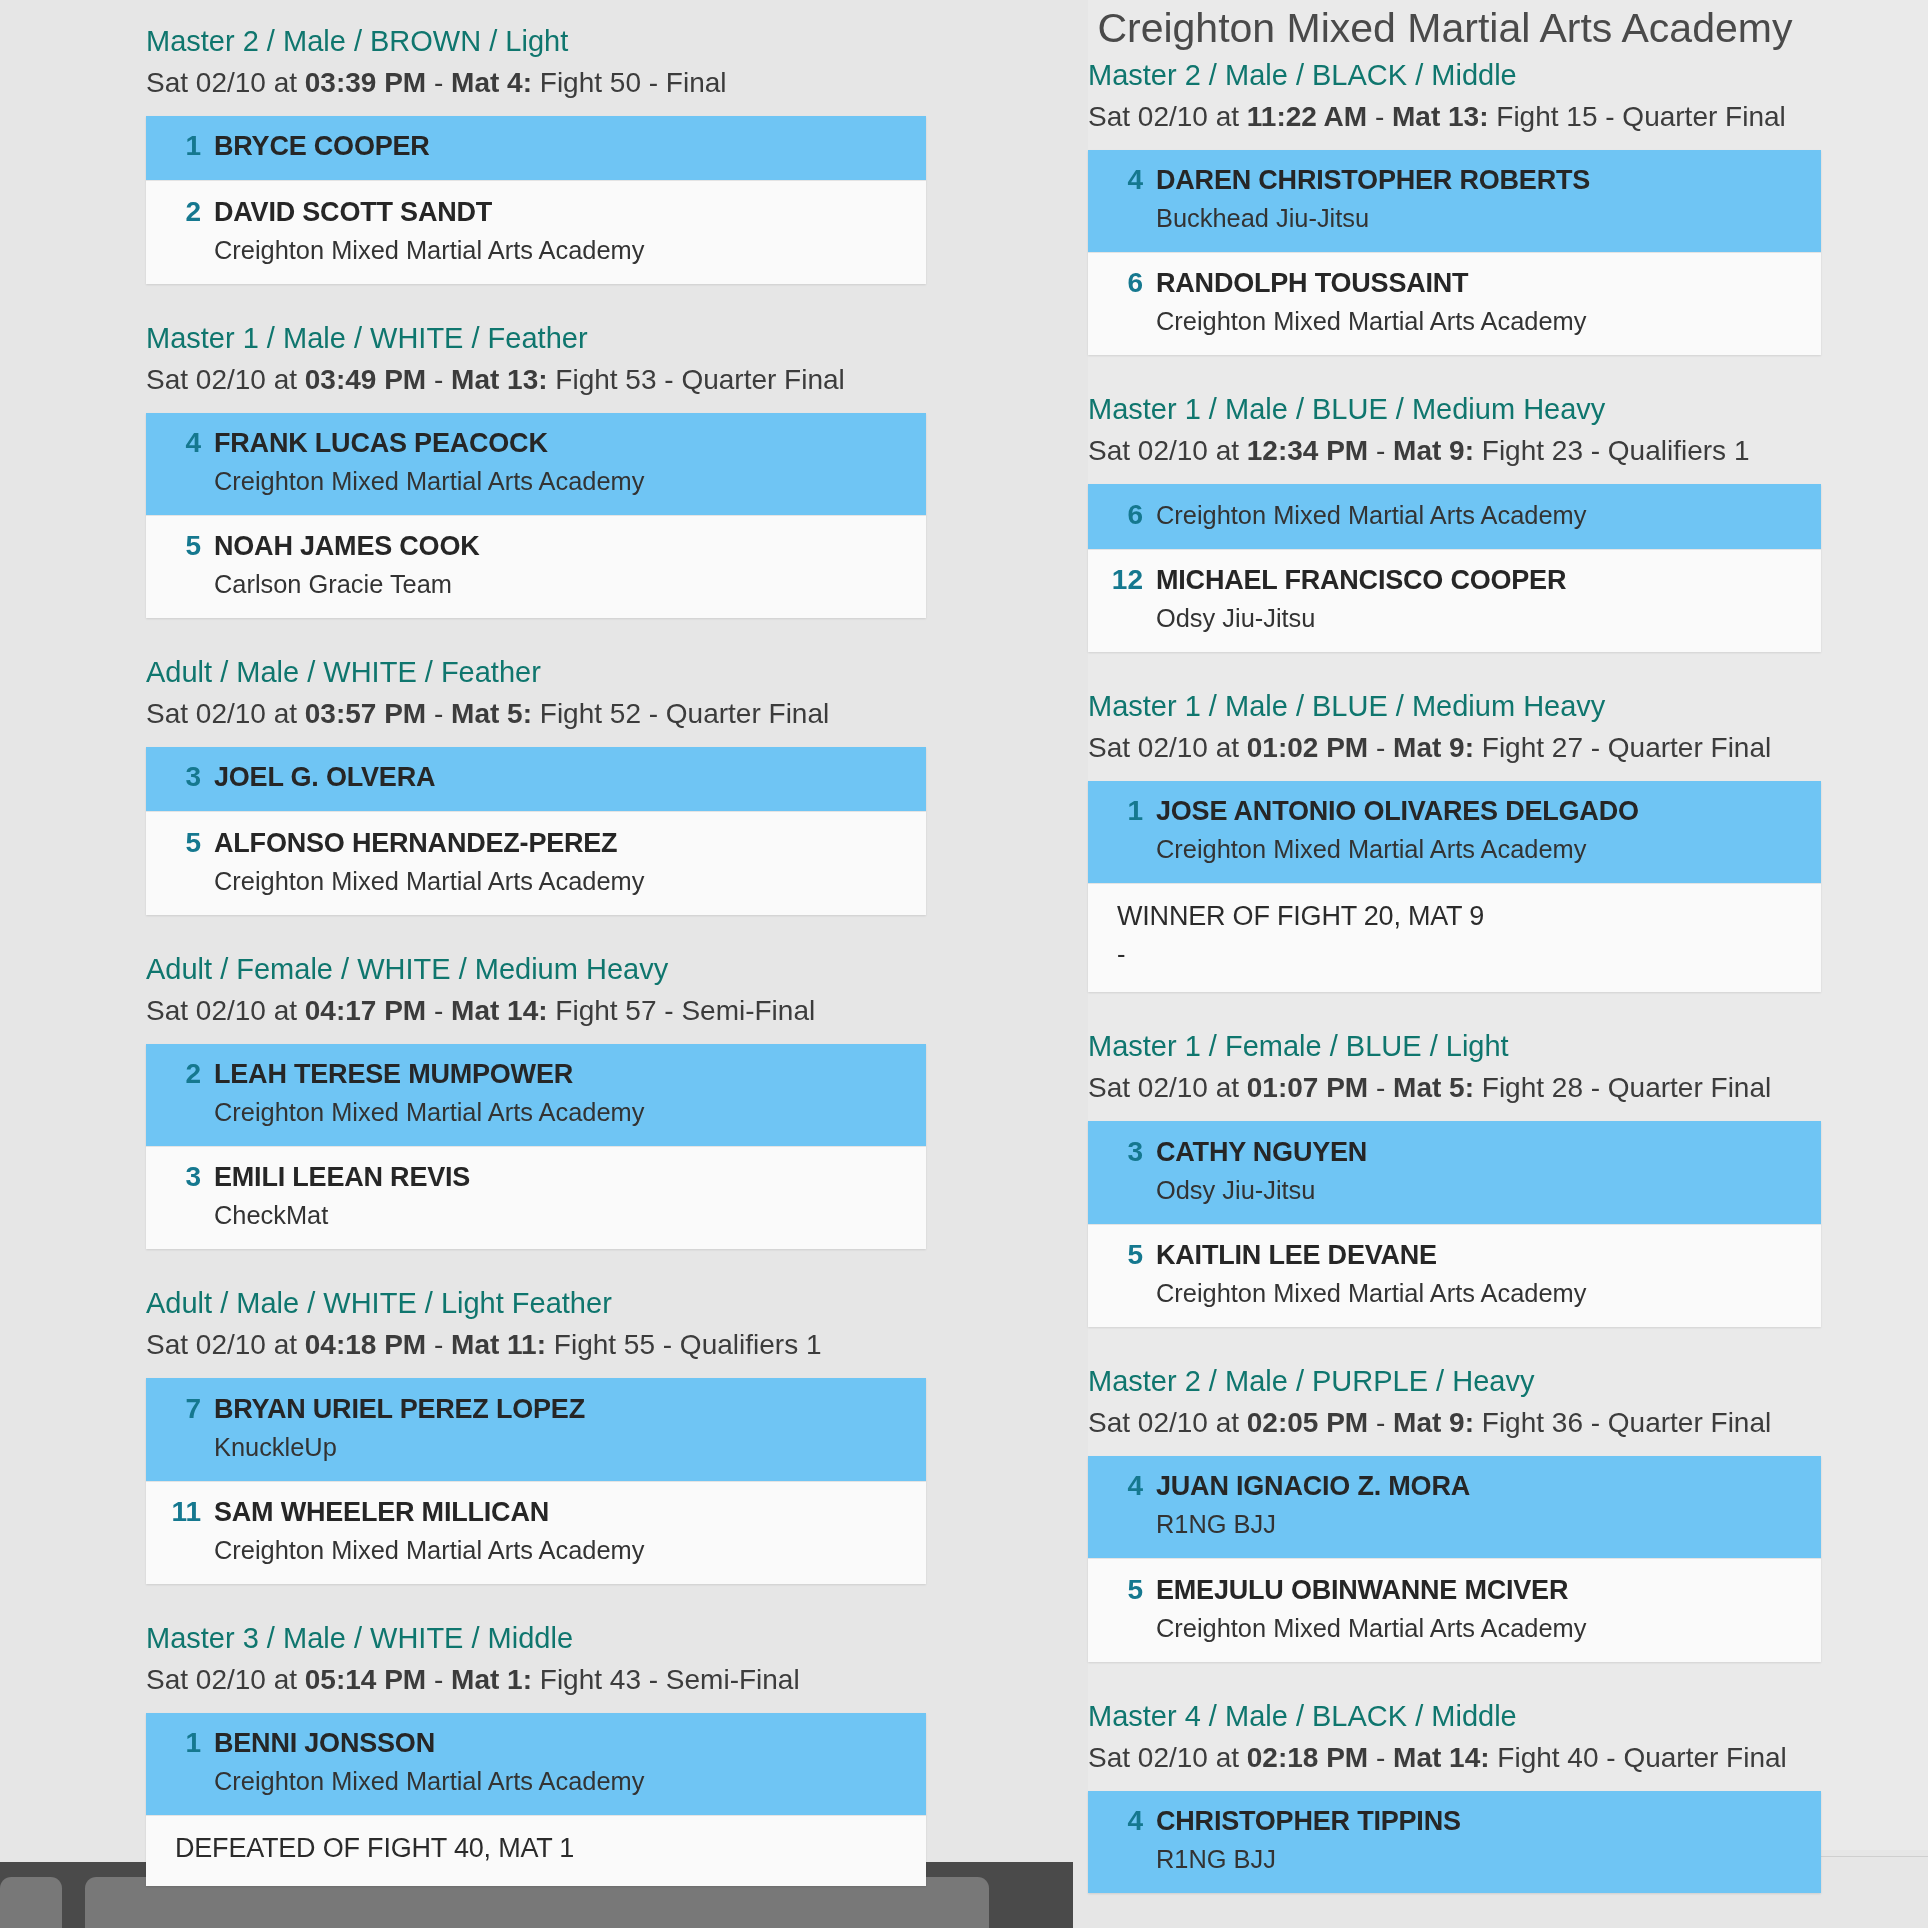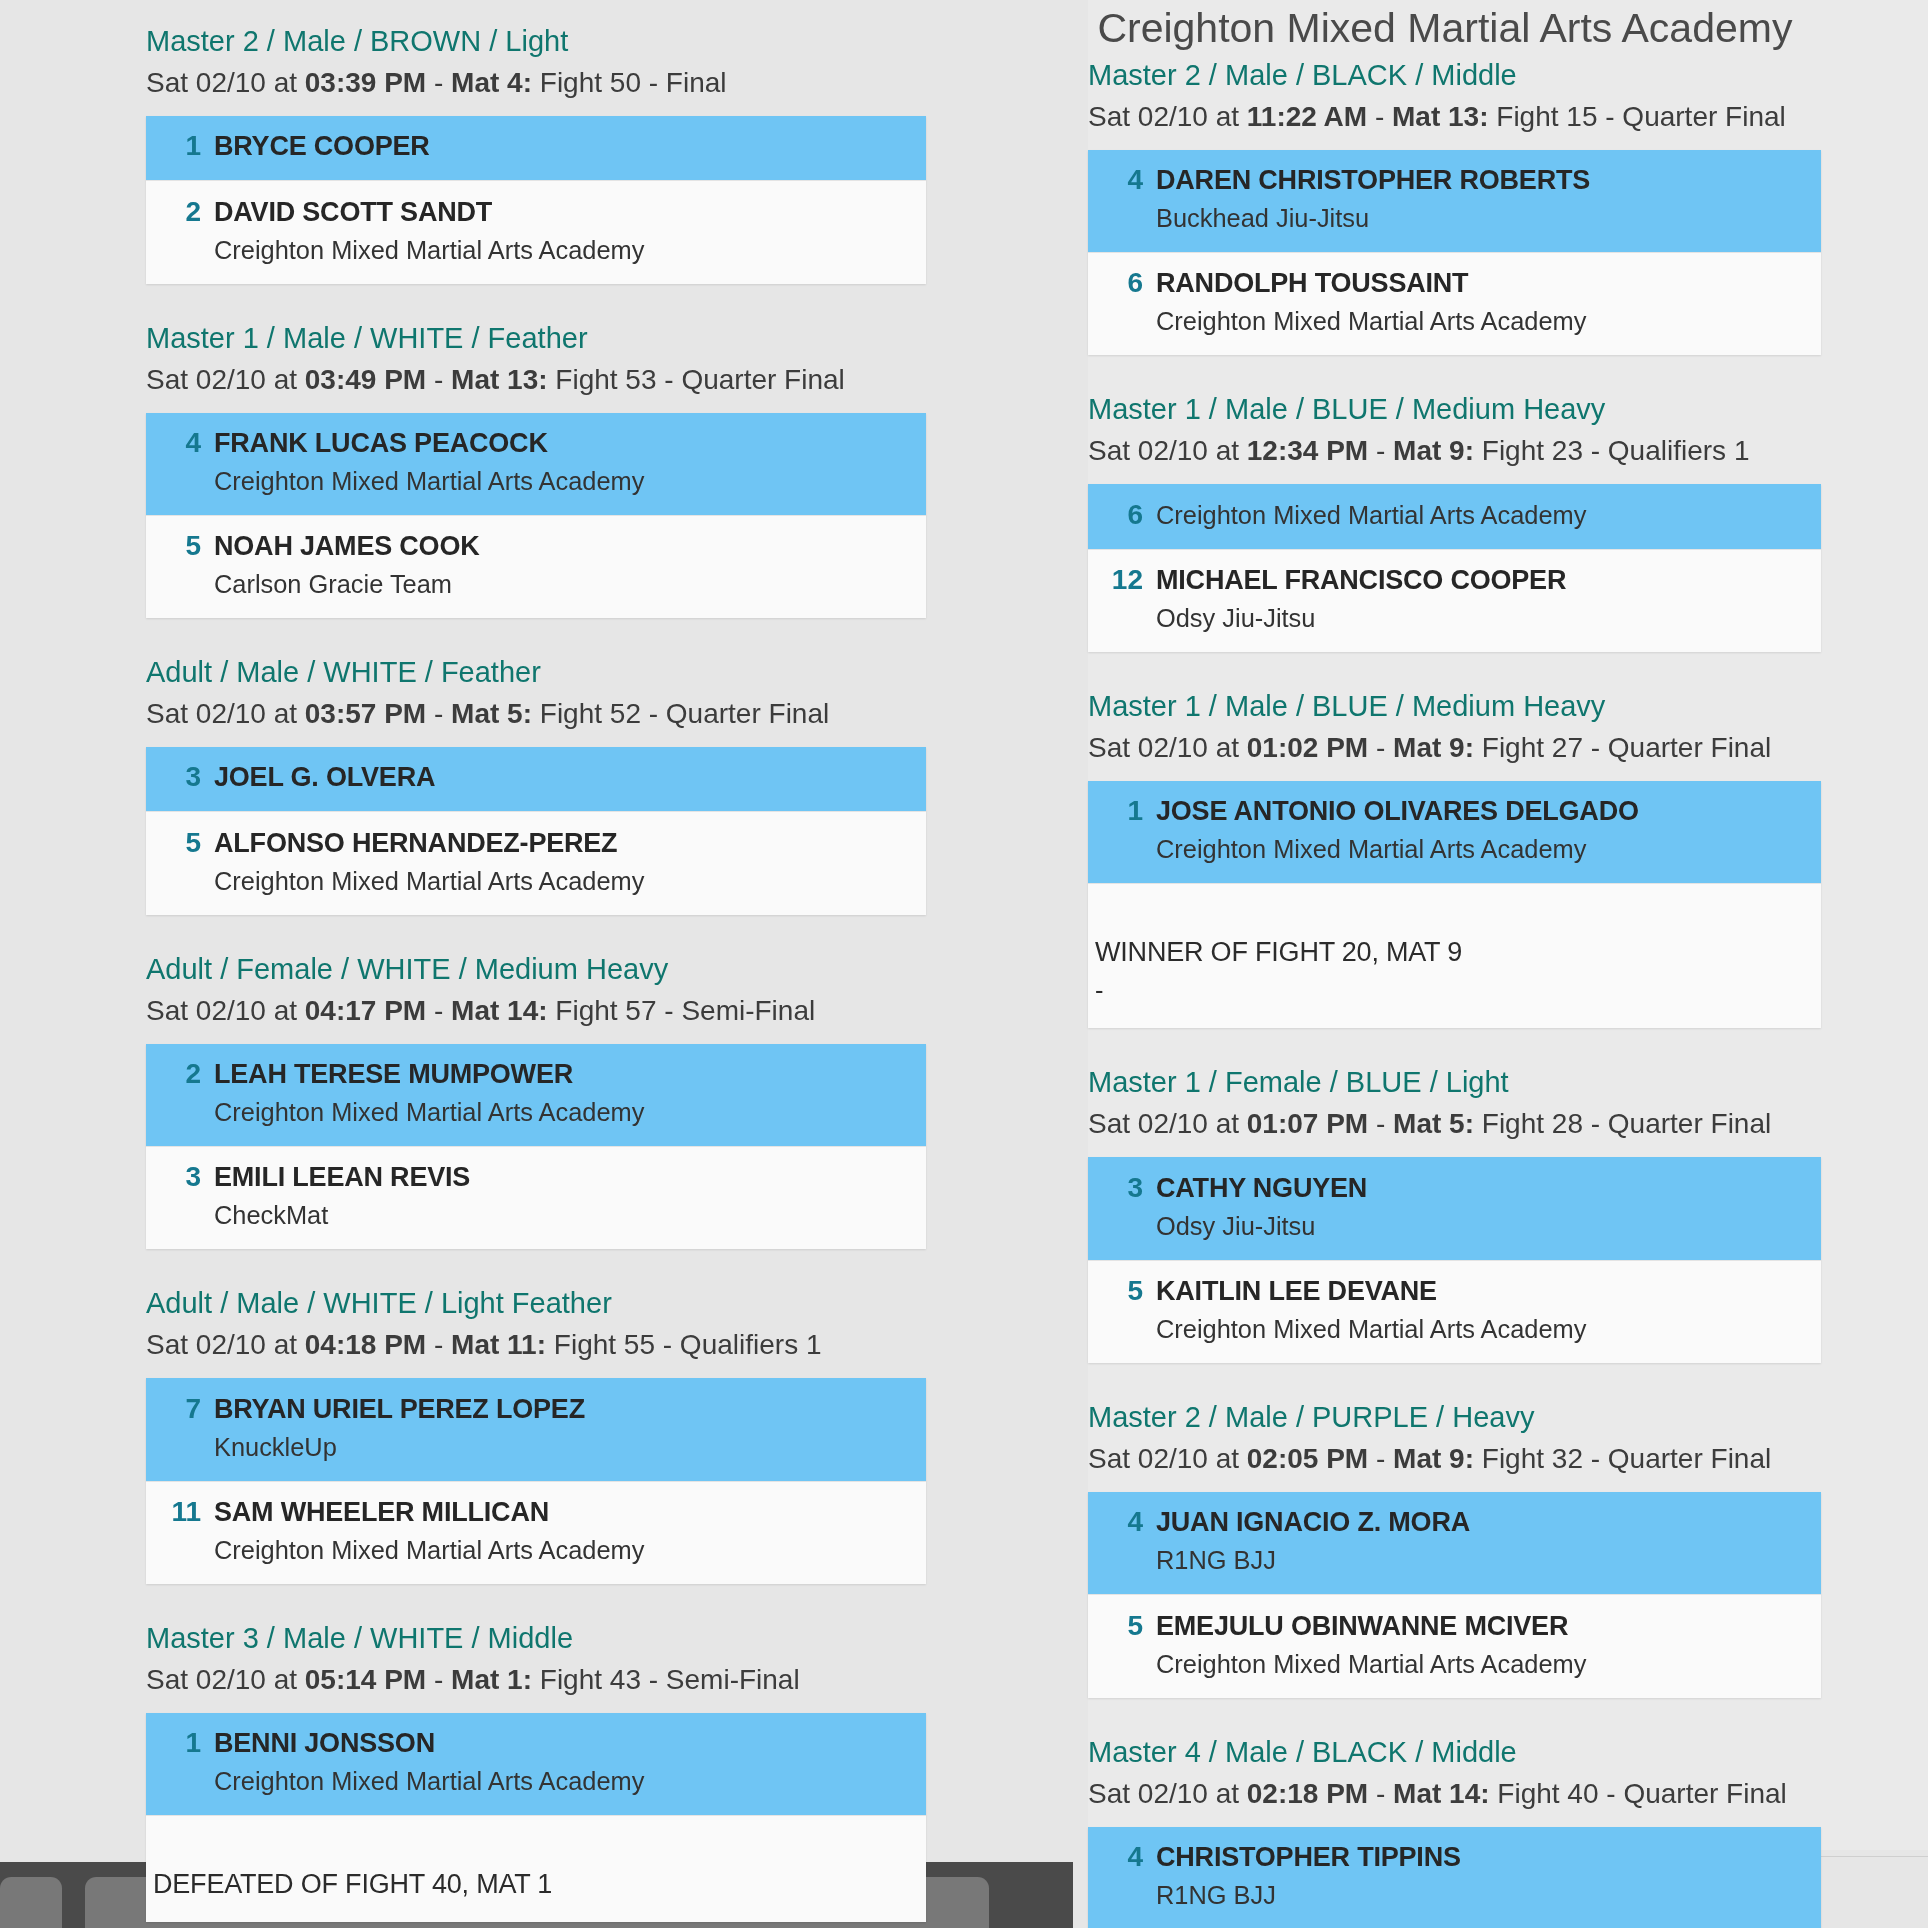--- a/index.html
+++ b/index.html
@@ -97,21 +97,21 @@
   }
   .comp-team {
     font-size: 25.4px;
     font-weight: 400;
     color: #333333;
     line-height: 38px;
     white-space: nowrap;
   }
   
   .comp.placeholder { padding: 13px 0 19px 0; }
-  .comp.placeholder .comp-body { padding-left: 7px; margin-top: 36px; }
+  .comp.placeholder .comp-body { padding-left: 29px; }
   .comp.placeholder .comp-name {
     font-weight: 400;
     font-size: 27px;
     color: #2b2b2b;
   }
   .comp.placeholder .comp-team { color: #2b2b2b; }
 
   
   .col-left .competitors { width: 780px; }
   .col-right .competitors { width: 733px; }
@@ -352,21 +352,21 @@
               <div class="comp-seed">5</div>
               <div class="comp-body">
                 <div class="comp-name">KAITLIN LEE DEVANE</div>
                 <div class="comp-team">Creighton Mixed Martial Arts Academy</div>
               </div>
             </div>
           </div>
         </div>
         <div class="match">
           <div class="match-division">Master 2 / Male / PURPLE / Heavy</div>
-          <div class="match-when"><span>Sat 02/10 at </span><b>02:05 PM</b><span> - </span><b>Mat 9:</b><span> Fight 32 - Quarter Final</span></div>
+          <div class="match-when"><span>Sat 02/10 at </span><b>02:05 PM</b><span> - </span><b>Mat 9:</b><span> Fight 36 - Quarter Final</span></div>
           <div class="competitors">
             <div class="comp highlight">
               <div class="comp-seed">4</div>
               <div class="comp-body">
                 <div class="comp-name">JUAN IGNACIO Z. MORA</div>
                 <div class="comp-team">R1NG BJJ</div>
               </div>
             </div>
             <div class="comp sep">
               <div class="comp-seed">5</div>

